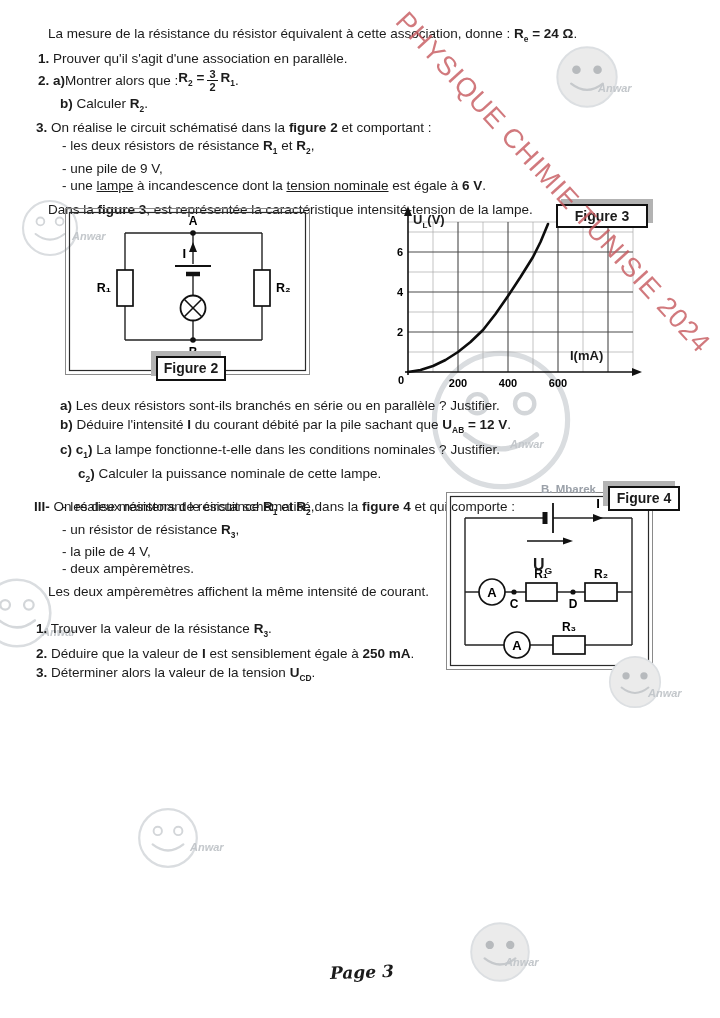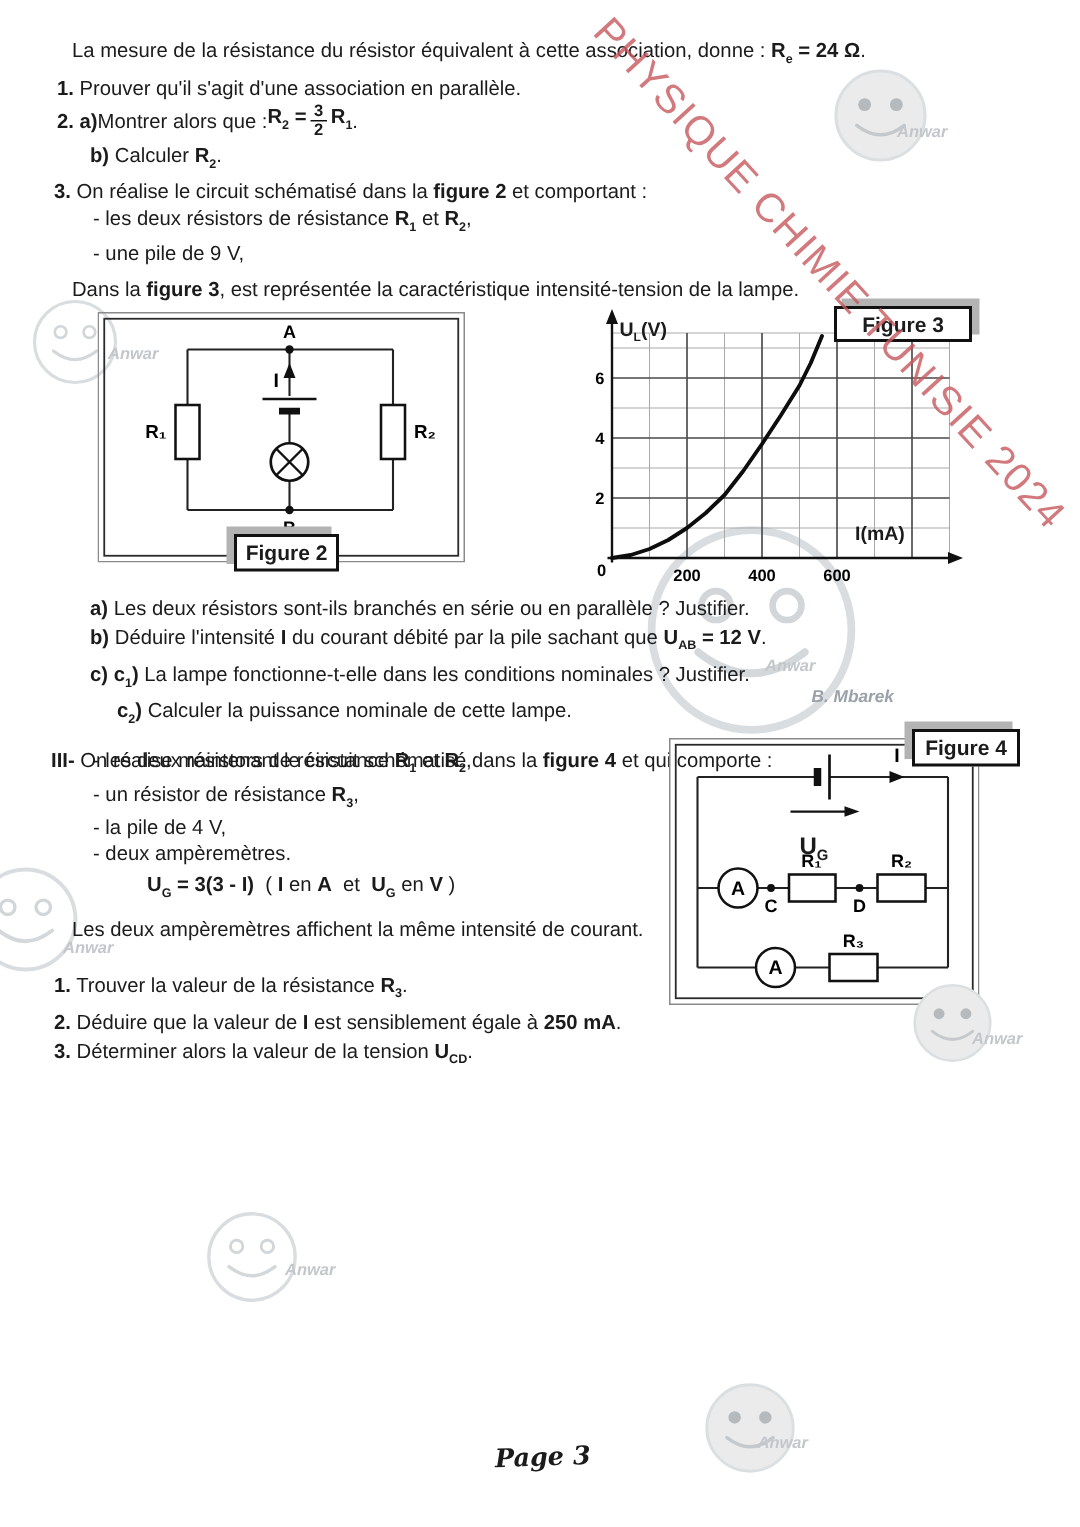--- a/index.html
+++ b/index.html
@@ -20,21 +20,21 @@
   .figlabel{position:absolute;z-index:2;background:#fff;border:2px solid #111;text-align:center;
             font-weight:bold;font-size:14px;box-sizing:border-box}
   .fig-shadow-tl{box-shadow:-5px -5px 0 #b3b3b3}
   .fig-shadow-tr{box-shadow:5px -5px 0 #b3b3b3}
   .anwar{position:absolute;font-style:italic;font-weight:bold;font-size:11px;color:#c3c7cb;white-space:nowrap}
   .redwm{position:absolute;left:412px;top:6px;transform:rotate(47.5deg);transform-origin:0 0;
          font-size:27px;letter-spacing:1px;color:rgba(197,88,92,0.8);white-space:nowrap}
   .axis-label{position:absolute;font-weight:bold;font-size:13px;white-space:nowrap}
   .pagenum{position:absolute;left:330px;top:962px;font-family:"DejaVu Serif","Liberation Serif",serif;
            font-style:italic;font-weight:bold;font-size:17px;transform:rotate(-2deg)}
-  .mbarek{position:absolute;left:541px;top:459px;font-style:italic;font-weight:bold;font-size:11.5px;color:#9ba1a9}
+  .mbarek{position:absolute;left:541px;top:483px;font-weight:bold;font-size:11.5px;color:#9ba1a9}
   svg text{font-family:"Liberation Sans","DejaVu Sans",sans-serif}
 </style>
 </head>
 <body>
 
 <svg width="0" height="0" style="position:absolute" aria-hidden="true">
   <defs>
     <g id="smiley-outline">
       <circle cx="50" cy="50" r="45" fill="none" stroke="#dadde0" stroke-width="3.5"></circle>
       <circle cx="34" cy="39" r="6.5" fill="none" stroke="#d3d6d9" stroke-width="3"></circle>
@@ -81,20 +81,21 @@
   <div class="line" style="padding-left:14px">La mesure de la résistance du résistor équivalent à cette association, donne : <b>R<sub>e</sub> = 24 Ω</b>.</div>
   <div class="line" style="padding-left:4px"><b>1.</b> Prouver qu'il s'agit d'une association en parallèle.</div>
   <div class="line" style="padding-left:4px;height:26px;display:flex;align-items:center"><b>2. a)</b> Montrer alors que : <b>R<sub>2</sub> =</b> <span class="frac">
         <span>3</span>
         <span>2</span>
       </span> <b>R<sub>1</sub></b>.</div>
   <div class="line" style="padding-left:26px"><b>b)</b> Calculer <b>R<sub>2</sub></b>.</div>
   <div class="line" style="padding-left:2px"><b>3.</b> On réalise le circuit schématisé dans la <b>figure 2</b> et comportant :</div>
   <div class="line bullet" style="padding-left:28px">- les deux résistors de résistance <b>R<sub>1</sub></b> et <b>R<sub>2</sub></b>,</div>
   <div class="line bullet" style="padding-left:28px">- une pile de 9 V,</div>
+  <div class="line bullet" style="padding-left:28px">- une <u>lampe</u> à incandescence dont la <u>tension nominale</u> est égale à <b>6 V</b>.</div>
   <div class="line" style="padding-left:14px;margin-top:6px">Dans la <b>figure 3</b>, est représentée la caractéristique intensité-tension de la lampe.</div>
 </div>
 
 <div class="content" style="left:65px;top:208px;width:245px;height:167px">
   <svg width="245" height="167" viewBox="0 0 245 167">
     <rect x="0.5" y="0.5" width="244" height="166" fill="none" stroke="#8a8a8a" stroke-width="1"></rect>
     <rect x="4.5" y="4.5" width="236" height="158" fill="none" stroke="#2a2a2a" stroke-width="1.2"></rect>
     <g stroke="#222" stroke-width="1.4" fill="none">
       <line x1="60" y1="25" x2="197" y2="25"></line>
       <line x1="60" y1="132" x2="197" y2="132"></line>
@@ -163,21 +164,20 @@
   <div class="line" style="padding-left:26px"><b>c) c<sub>1</sub>)</b> La lampe fonctionne-t-elle dans les conditions nominales ? Justifier.</div>
   <div class="line" style="padding-left:44px"><b>c<sub>2</sub>)</b> Calculer la puissance nominale de cette lampe.</div>
   <div class="line" style="margin-top:8px"><b>III-</b> On réalise maintenant le circuit schématisé dans la <b>figure 4</b> et qui comporte :</div>
 </div>
 
 <div class="content" style="left:34px;top:498px;width:412px">
   <div class="line bullet" style="padding-left:28px">- les deux résistors de résistance <b>R<sub>1</sub></b> et <b>R<sub>2</sub></b>,</div>
   <div class="line bullet" style="padding-left:28px">- un résistor de résistance <b>R<sub>3</sub></b>,</div>
   <div class="line bullet" style="padding-left:28px">- la pile de 4 V,</div>
   <div class="line bullet" style="padding-left:28px">- deux ampèremètres.</div>
-  <div class="line" style="padding-left:64px;margin-top:3px"><b>U<sub>G</sub> = 3(3 - I)</b> &nbsp;( <b>I</b> en <b>A</b> &nbsp;et&nbsp; <b>U<sub>G</sub></b> en <b>V</b> )</div>
   <div class="line" style="padding-left:14px;margin-top:5px">Les deux ampèremètres affichent la même intensité de courant.</div>
   <div class="line" style="padding-left:2px;margin-top:18px"><b>1.</b> Trouver la valeur de la résistance <b>R<sub>3</sub></b>.</div>
   <div class="line" style="padding-left:2px"><b>2.</b> Déduire que la valeur de <b>I</b> est sensiblement égale à <b>250 mA</b>.</div>
   <div class="line" style="padding-left:2px"><b>3.</b> Déterminer alors la valeur de la tension <b>U<sub>CD</sub></b>.</div>
 </div>
 
 <div class="content" style="left:446px;top:492px;width:207px;height:178px">
   <svg width="207" height="178" viewBox="0 0 207 178">
     <rect x="0.5" y="0.5" width="206" height="177" fill="none" stroke="#8a8a8a" stroke-width="1"></rect>
     <rect x="4.5" y="4.5" width="198" height="169" fill="none" stroke="#2a2a2a" stroke-width="1.2"></rect>

